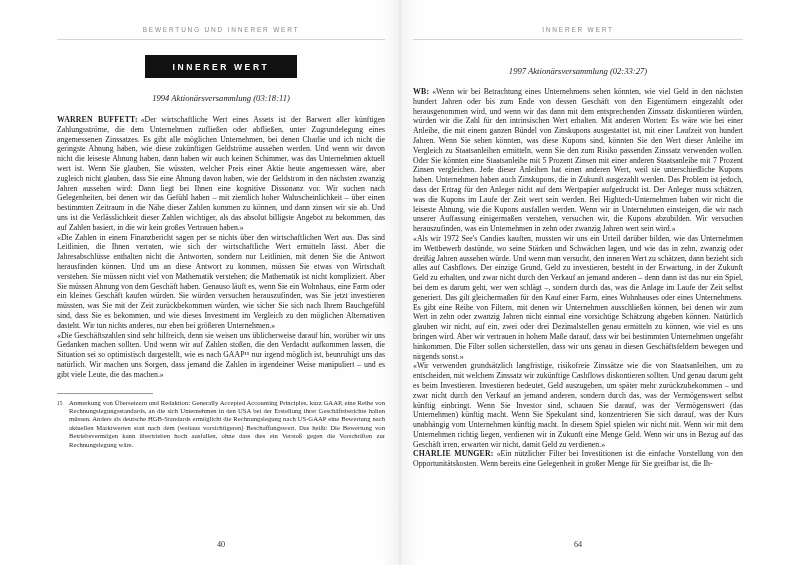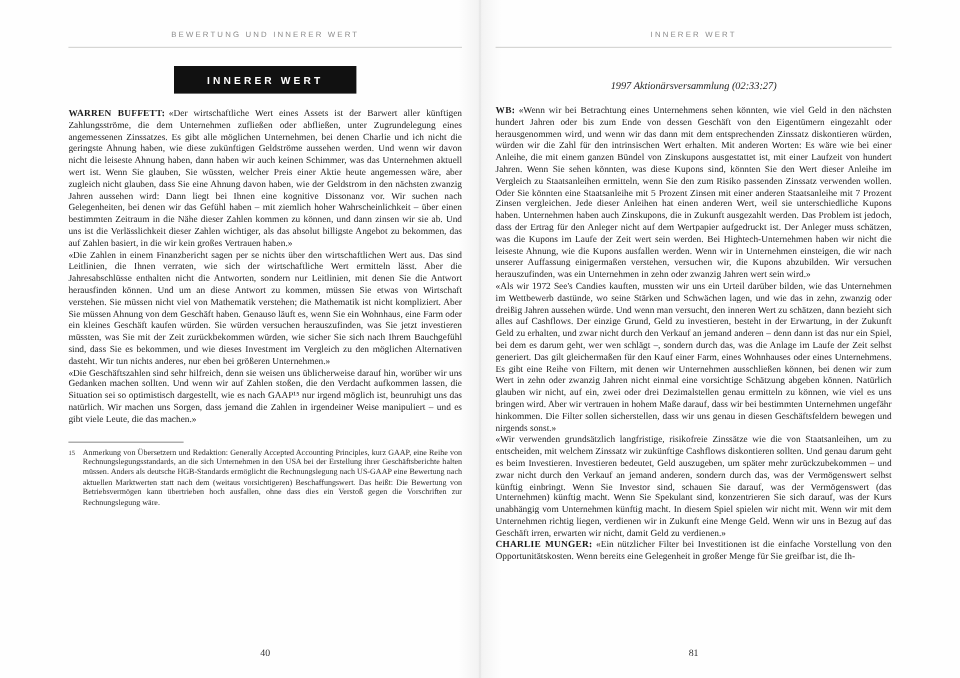--- a/index.html
+++ b/index.html
@@ -118,20 +118,21 @@
 </head>
 <body>
 
 <div class="spread">
 
   <div class="page page-left">
     <div class="running-head">BEWERTUNG UND INNERER WERT</div>
 
     <div class="chapter-banner">INNERER WERT</div>
 
+    <div class="session-title">1994 Aktionärsversammlung (03:18:11)</div>
 
     <div class="body-text">
       <p><span class="speaker">WARREN BUFFETT:</span><span>«Der wirtschaftliche Wert eines Assets ist der Barwert aller künftigen Zahlungsströme, die dem Unternehmen zufließen oder abfließen, unter Zugrundelegung eines angemessenen Zinssatzes. Es gibt alle möglichen Unternehmen, bei denen Charlie und ich nicht die geringste Ahnung haben, wie diese zukünftigen Geldströme aussehen werden. Und wenn wir davon nicht die leiseste Ahnung haben, dann haben wir auch keinen Schimmer, was das Unternehmen aktuell wert ist. Wenn Sie glauben, Sie wüssten, welcher Preis einer Aktie heute angemessen wäre, aber zugleich nicht glauben, dass Sie eine Ahnung davon haben, wie der Geldstrom in den nächsten zwanzig Jahren aussehen wird: Dann liegt bei Ihnen eine kognitive Dissonanz vor. Wir suchen nach Gelegenheiten, bei denen wir das Gefühl haben – mit ziemlich hoher Wahrscheinlichkeit – über einen bestimmten Zeitraum in die Nähe dieser Zahlen kommen zu können, und dann zinsen wir sie ab. Und uns ist die Verlässlichkeit dieser Zahlen wichtiger, als das absolut billigste Angebot zu bekommen, das auf Zahlen basiert, in die wir kein großes Vertrauen haben.»</span></p>
       <p><span>«Die Zahlen in einem Finanzbericht sagen per se nichts über den wirtschaftlichen Wert aus. Das sind Leitlinien, die Ihnen verraten, wie sich der wirtschaftliche Wert ermitteln lässt. Aber die Jahresabschlüsse enthalten nicht die Antworten, sondern nur Leitlinien, mit denen Sie die Antwort herausfinden können. Und um an diese Antwort zu kommen, müssen Sie etwas von Wirtschaft verstehen. Sie müssen nicht viel von Mathematik verstehen; die Mathematik ist nicht kompliziert. Aber Sie müssen Ahnung von dem Geschäft haben. Genauso läuft es, wenn Sie ein Wohnhaus, eine Farm oder ein kleines Geschäft kaufen würden. Sie würden versuchen herauszufinden, was Sie jetzt investieren müssten, was Sie mit der Zeit zurückbekommen würden, wie sicher Sie sich nach Ihrem Bauchgefühl sind, dass Sie es bekommen, und wie dieses Investment im Vergleich zu den möglichen Alternativen dasteht. Wir tun nichts anderes, nur eben bei größeren Unternehmen.»</span></p>
       <p><span>«Die Geschäftszahlen sind sehr hilfreich, denn sie weisen uns üblicherweise darauf hin, worüber wir uns Gedanken machen sollten. Und wenn wir auf Zahlen stoßen, die den Verdacht aufkommen lassen, die Situation sei so optimistisch dargestellt, wie es nach GAAP¹⁵ nur irgend möglich ist, beunruhigt uns das natürlich. Wir machen uns Sorgen, dass jemand die Zahlen in irgendeiner Weise manipuliert – und es gibt viele Leute, die das machen.»</span></p>
     </div>
 
     <div class="footnote-block">
       <div class="footnote-rule"></div>
       <div class="footnote">
@@ -147,17 +148,17 @@
 
     <div class="session-title">1997 Aktionärsversammlung (02:33:27)</div>
 
     <div class="body-text">
       <p><span class="speaker">WB:</span><span>«Wenn wir bei Betrachtung eines Unternehmens sehen könnten, wie viel Geld in den nächsten hundert Jahren oder bis zum Ende von dessen Geschäft von den Eigentümern eingezahlt oder herausgenommen wird, und wenn wir das dann mit dem entsprechenden Zinssatz diskontieren würden, würden wir die Zahl für den intrinsischen Wert erhalten. Mit anderen Worten: Es wäre wie bei einer Anleihe, die mit einem ganzen Bündel von Zinskupons ausgestattet ist, mit einer Laufzeit von hundert Jahren. Wenn Sie sehen könnten, was diese Kupons sind, könnten Sie den Wert dieser Anleihe im Vergleich zu Staatsanleihen ermitteln, wenn Sie den zum Risiko passenden Zinssatz verwenden wollen. Oder Sie könnten eine Staatsanleihe mit 5 Prozent Zinsen mit einer anderen Staatsanleihe mit 7 Prozent Zinsen vergleichen. Jede dieser Anleihen hat einen anderen Wert, weil sie unterschiedliche Kupons haben. Unternehmen haben auch Zinskupons, die in Zukunft ausgezahlt werden. Das Problem ist jedoch, dass der Ertrag für den Anleger nicht auf dem Wertpapier aufgedruckt ist. Der Anleger muss schätzen, was die Kupons im Laufe der Zeit wert sein werden. Bei Hightech-Unternehmen haben wir nicht die leiseste Ahnung, wie die Kupons ausfallen werden. Wenn wir in Unternehmen einsteigen, die wir nach unserer Auffassung einigermaßen verstehen, versuchen wir, die Kupons abzubilden. Wir versuchen herauszufinden, was ein Unternehmen in zehn oder zwanzig Jahren wert sein wird.»</span></p>
       <p><span>«Als wir 1972 See's Candies kauften, mussten wir uns ein Urteil darüber bilden, wie das Unternehmen im Wettbewerb dastünde, wo seine Stärken und Schwächen lagen, und wie das in zehn, zwanzig oder dreißig Jahren aussehen würde. Und wenn man versucht, den inneren Wert zu schätzen, dann bezieht sich alles auf Cashflows. Der einzige Grund, Geld zu investieren, besteht in der Erwartung, in der Zukunft Geld zu erhalten, und zwar nicht durch den Verkauf an jemand anderen – denn dann ist das nur ein Spiel, bei dem es darum geht, wer wen schlägt –, sondern durch das, was die Anlage im Laufe der Zeit selbst generiert. Das gilt gleichermaßen für den Kauf einer Farm, eines Wohnhauses oder eines Unternehmens. Es gibt eine Reihe von Filtern, mit denen wir Unternehmen ausschließen können, bei denen wir zum Wert in zehn oder zwanzig Jahren nicht einmal eine vorsichtige Schätzung abgeben können. Natürlich glauben wir nicht, auf ein, zwei oder drei Dezimalstellen genau ermitteln zu können, wie viel es uns bringen wird. Aber wir vertrauen in hohem Maße darauf, dass wir bei bestimmten Unternehmen ungefähr hinkommen. Die Filter sollen sicherstellen, dass wir uns genau in diesen Geschäftsfeldern bewegen und nirgends sonst.»</span></p>
       <p><span>«Wir verwenden grundsätzlich langfristige, risikofreie Zinssätze wie die von Staatsanleihen, um zu entscheiden, mit welchem Zinssatz wir zukünftige Cashflows diskontieren sollten. Und genau darum geht es beim Investieren. Investieren bedeutet, Geld auszugeben, um später mehr zurückzubekommen – und zwar nicht durch den Verkauf an jemand anderen, sondern durch das, was der Vermögenswert selbst künftig einbringt. Wenn Sie Investor sind, schauen Sie darauf, was der Vermögenswert (das Unternehmen) künftig macht. Wenn Sie Spekulant sind, konzentrieren Sie sich darauf, was der Kurs unabhängig vom Unternehmen künftig macht. In diesem Spiel spielen wir nicht mit. Wenn wir mit dem Unternehmen richtig liegen, verdienen wir in Zukunft eine Menge Geld. Wenn wir uns in Bezug auf das Geschäft irren, erwarten wir nicht, damit Geld zu verdienen.»</span></p>
       <p><span class="speaker">CHARLIE MUNGER:</span><span>«Ein nützlicher Filter bei Investitionen ist die einfache Vorstellung von den Opportunitätskosten. Wenn bereits eine Gelegenheit in großer Menge für Sie greifbar ist, die Ih-</span></p>
     </div>
 
-    <div class="page-number">81</div>
+    <div class="page-number">64</div>
   </div>
 
   <div class="gutter"></div>
 </div>
 
 </body></html>

